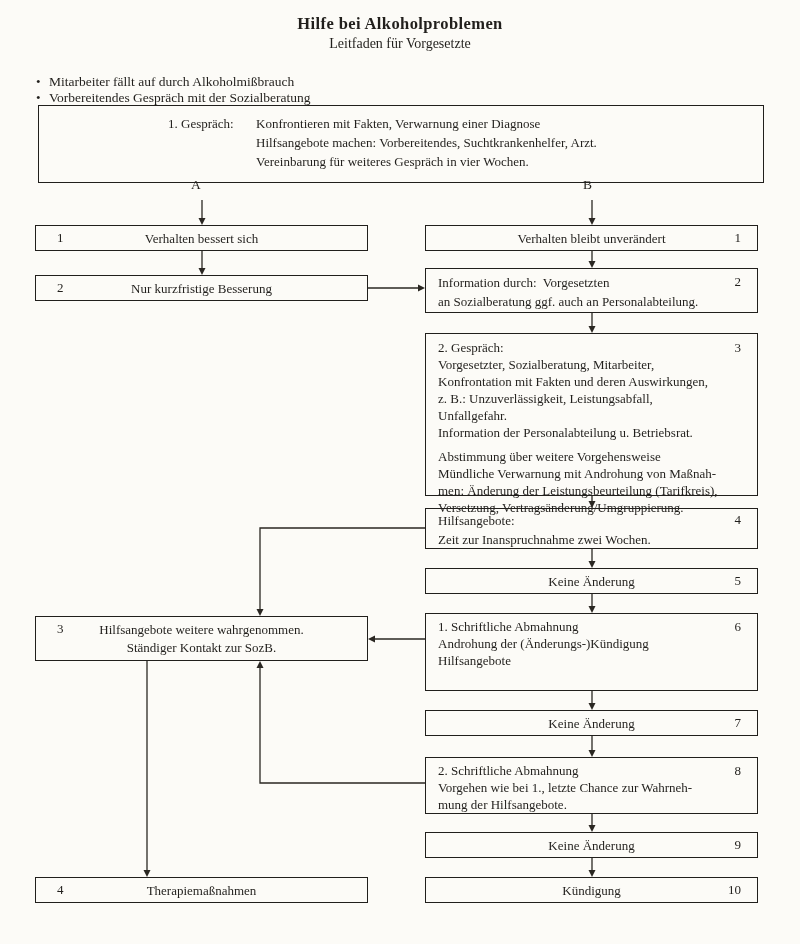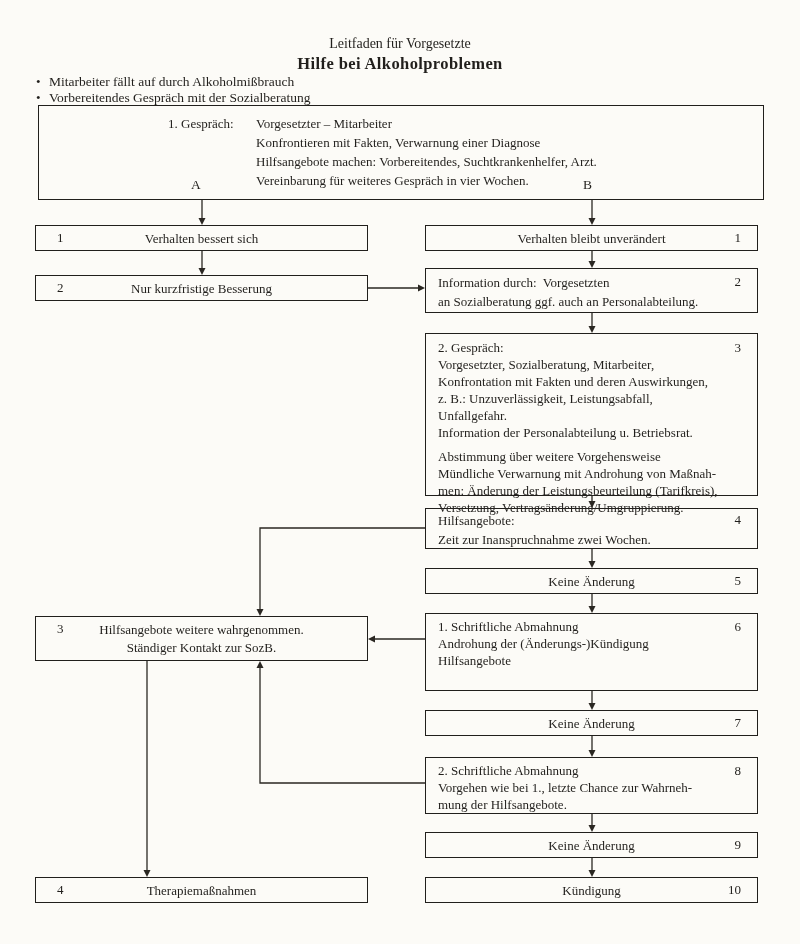--- a/index.html
+++ b/index.html
@@ -12,21 +12,21 @@
   .page{
     position:relative;
     width:800px;height:944px;
     background:var(--paper);
     font-family:"Liberation Serif","DejaVu Serif",serif;
     color:var(--ink);
     overflow:hidden;
   }
   .title{
     position:absolute;left:0;top:14px;width:100%;
-    text-align:center;font-size:16.5px;font-weight:700;letter-spacing:.4px;margin-top:40px;
+    text-align:center;font-size:16.5px;font-weight:700;letter-spacing:.4px;
   }
   .subtitle{
     position:absolute;left:0;top:36px;width:100%;
     text-align:center;font-size:14px;
   }
   .bullets{position:absolute;left:36px;top:74px;font-size:13.5px;line-height:16px;}
   .bullet-item{display:flex;align-items:flex-start;}
   .bullet-marker{width:13px;font-size:13px;}
   .box{
     position:absolute;
@@ -44,21 +44,21 @@
     position:absolute;inset:0;
     display:flex;flex-direction:column;justify-content:center;align-items:center;
     text-align:center;
   }
   .text-col{padding:4px 34px 0 12px;}
   .bline{white-space:pre-wrap;line-height:17px;}
   .lh19 .bline{line-height:19px;}
   .lh18 .bline{line-height:18px;}
   .gap{margin-top:7px;}
   
-  .firstbox{left:38px;top:105px;width:726px;height:95px;}
+  .firstbox{left:38px;top:105px;width:726px;height:78px;}
   .ft-label{position:absolute;left:129px;top:8px;line-height:19px;}
   .ft-lines{position:absolute;left:217px;top:8px;}
   .ft-lines .bline{line-height:19px;}
   .branch{position:absolute;font-size:13.5px;font-weight:400;}
   .branch-a{left:152px;top:71px;}
   .branch-b{left:544px;top:71px;}
   svg.overlay{position:absolute;left:0;top:0;pointer-events:none;}
   svg.overlay line, svg.overlay polyline{stroke:var(--line);stroke-width:1.3;fill:none;}
   svg.overlay polygon{fill:var(--line);stroke:none;}
 </style>
@@ -77,21 +77,20 @@
     </div>
     <div class="bullet-item">
       <span class="bullet-marker">•</span>
       <span>Vorbereitendes Gespräch mit der Sozialberatung</span>
     </div>
   </div>
 
   <div class="box firstbox">
     <span class="ft-label">1. Gespräch:</span>
     <div class="ft-lines">
-      <div class="bline">Vorgesetzter – Mitarbeiter</div>
       <div class="bline">Konfrontieren mit Fakten, Verwarnung einer Diagnose</div>
       <div class="bline">Hilfsangebote machen: Vorbereitendes, Suchtkrankenhelfer, Arzt.</div>
       <div class="bline">Vereinbarung für weiteres Gespräch in vier Wochen.</div>
     </div>
     <span class="branch branch-a">A</span>
     <span class="branch branch-b">B</span>
   </div>
 
   <div class="box lbox" style="top:225px;height:26px;">
     <span class="num num-l">1</span>

